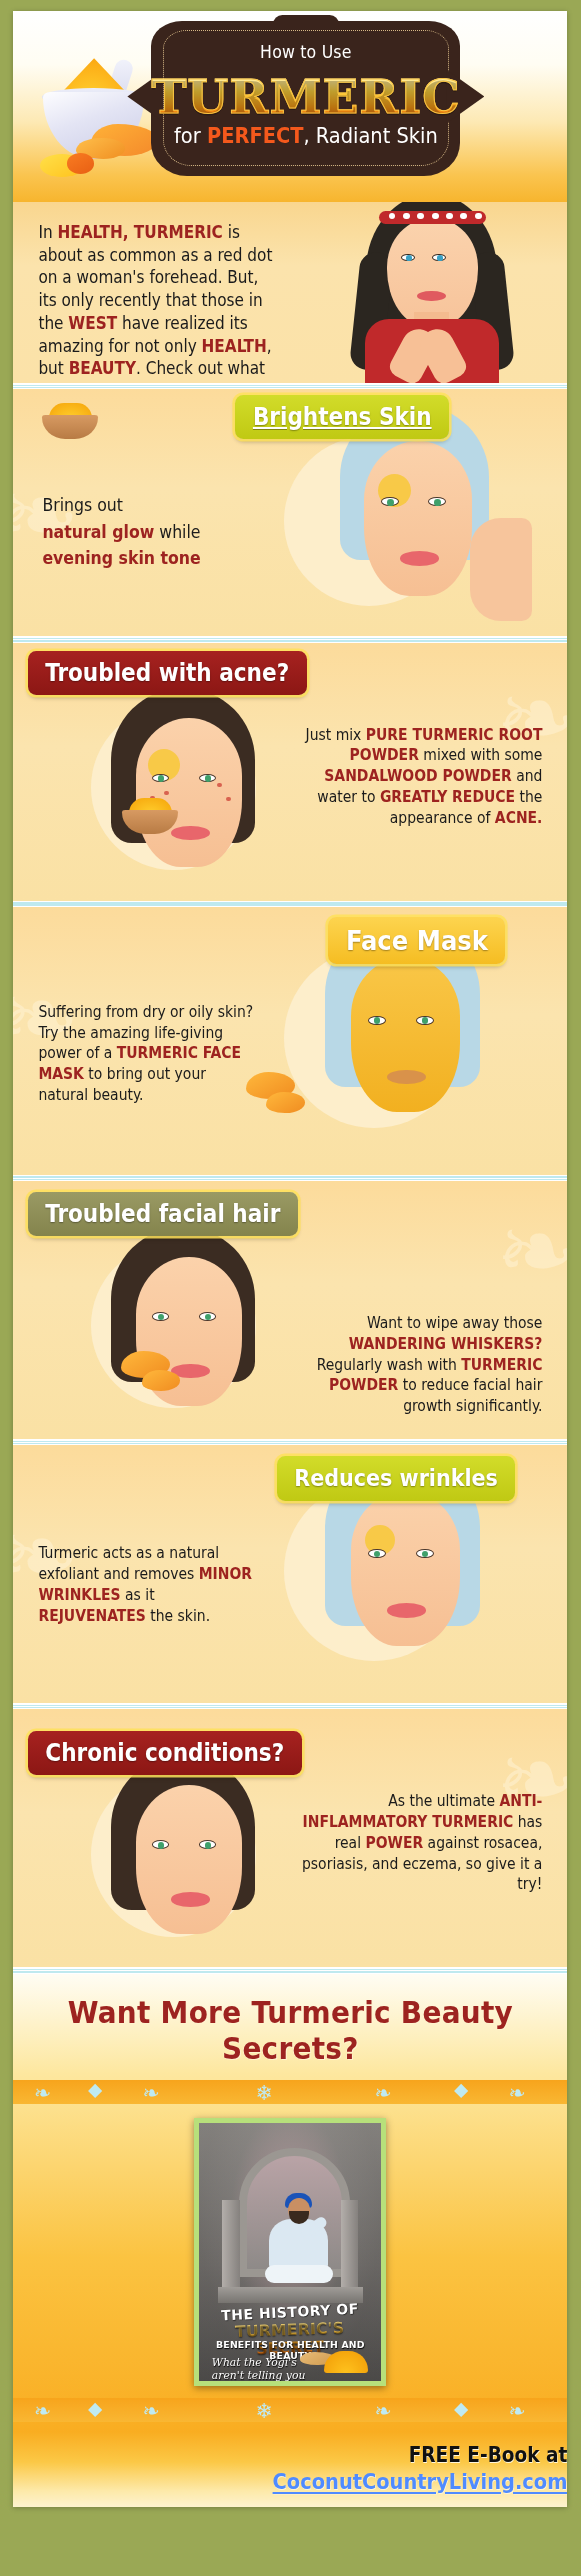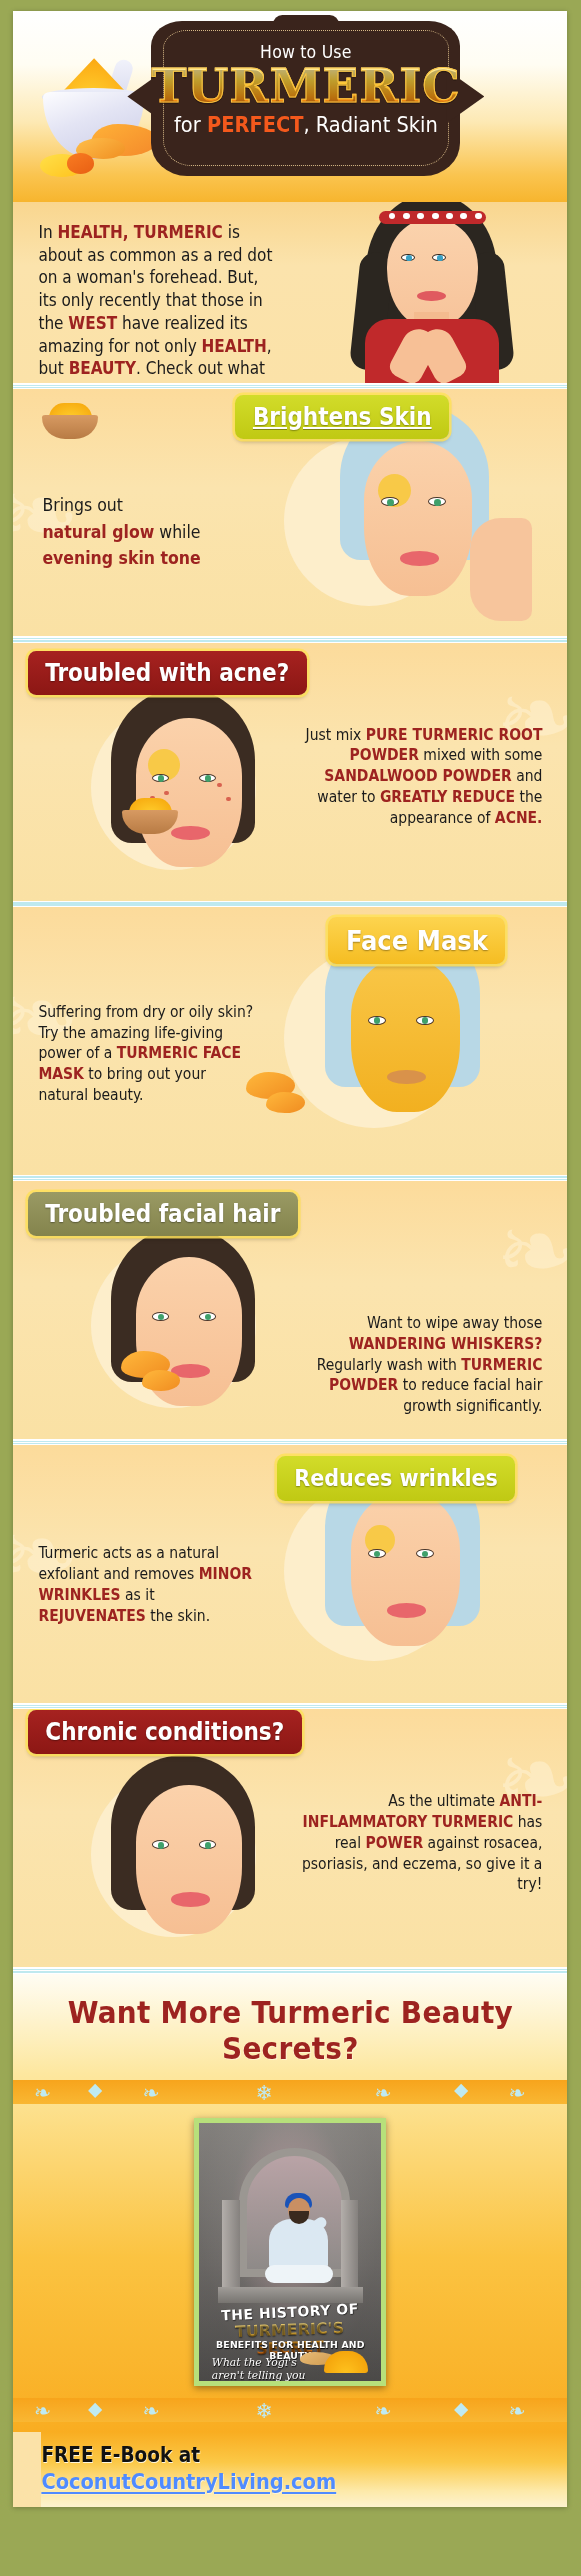--- a/index.html
+++ b/index.html
@@ -118,21 +118,21 @@
   }
   .title-inner {
     position: relative; z-index: 3;
     padding-top: 21.6px; text-align: center;
   }
   .t-kicker {
     color: #fff; font-size: 17.5px; letter-spacing: 0.2px;
     font-family: "Liberation Sans Narrow","DejaVu Sans Condensed","Liberation Sans",sans-serif;
   }
   .t-main {
-    margin-top: 1px;
+    margin-top: 12px;
     font-family: "DejaVu Serif", serif;
     font-weight: 700;
     font-size: 47px;
     line-height: .98;
     letter-spacing: 1px;
     background: linear-gradient(180deg,#fff7c6 0%,#ffd23c 38%,#f89b15 72%,#e4600b 100%);
     -webkit-background-clip: text;
     background-clip: text;
     color: transparent;
     -webkit-text-stroke: 1px #f7c343;
@@ -341,23 +341,22 @@
     line-height:1.25; text-shadow:0.5px 0.5px 1px #000;
   }
   .eb-spice { position:absolute; right:13.4px; bottom:8.2px; width:44px; height:21.6px;
     background: radial-gradient(ellipse at 50% 100%, #ffc21d, #f09a06);
     border-radius: 26px 26px 4.1px 4.1px; }
   .eb-root-s { position:absolute; right:45px; bottom:15.5px; width:36px; height:13.4px;
     background: linear-gradient(150deg,#e8bb78,#cf9a4d); border-radius:40% 60% 50% 50%/60% 50% 50% 40%; }
 
   .footer-cta {
     background: linear-gradient(180deg,#f9ad21 0%,#fbc846 40%,#fde9a8 78%,#fdf3cf 100%);
-    text-align: left;
+    text-align: right;
     padding: 11.3px 0 13.4px;
-    margin-left: 28px;
   }
   .fc-line1 {
     font-family:"Liberation Sans Narrow","DejaVu Sans Condensed","Liberation Sans",sans-serif;
     font-weight:700; font-size:20.6px; color:#111;
     text-shadow: 0.5px 0.5px 0 #fff6da;
   }
   .fc-link {
     display:inline-block; margin-top:2.1px;
     font-family:"Liberation Sans Narrow","DejaVu Sans Condensed","Liberation Sans",sans-serif;
     font-weight:700; font-size:21.6px; color:#4f8bff;
@@ -579,21 +578,21 @@
           </div>
       <div class="fa-lips" style="left:139px; top:127px;"></div>
     </div>
   </div>
 
   <div class="stripes"></div>
 
   <div class="band warm" style="height:258px">
     <div class="swirl" style="right:-10.3px; top:20.6px;">❧</div>
 
-    <div class="banner red" style="left:14.4px; top:1px; height:44px; font-size:24px;">Chronic conditions?</div>
+    <div class="banner red" style="left:14.4px; top:22px; height:44px; font-size:24px;">Chronic conditions?</div>
 
     <div class="faceart" style="left:20.6px; top:57px; width:289px; height:201px;">
       <div class="fa-glow" style="left:57px; top:5.2px; width:165px; height:165px;"></div>
       <div class="fa-hair dark" style="left:77px; top:-11.3px; width:144px; height:155px;"></div>
       <div class="fa-skin" style="left:102px; top:18.5px; width:106px; height:149px;"></div>
       <div class="fa-eye" style="left:118px; top:74px;">
             <i></i>
           </div>
       <div class="fa-eye" style="left:165px; top:74px;">
             <i></i>

